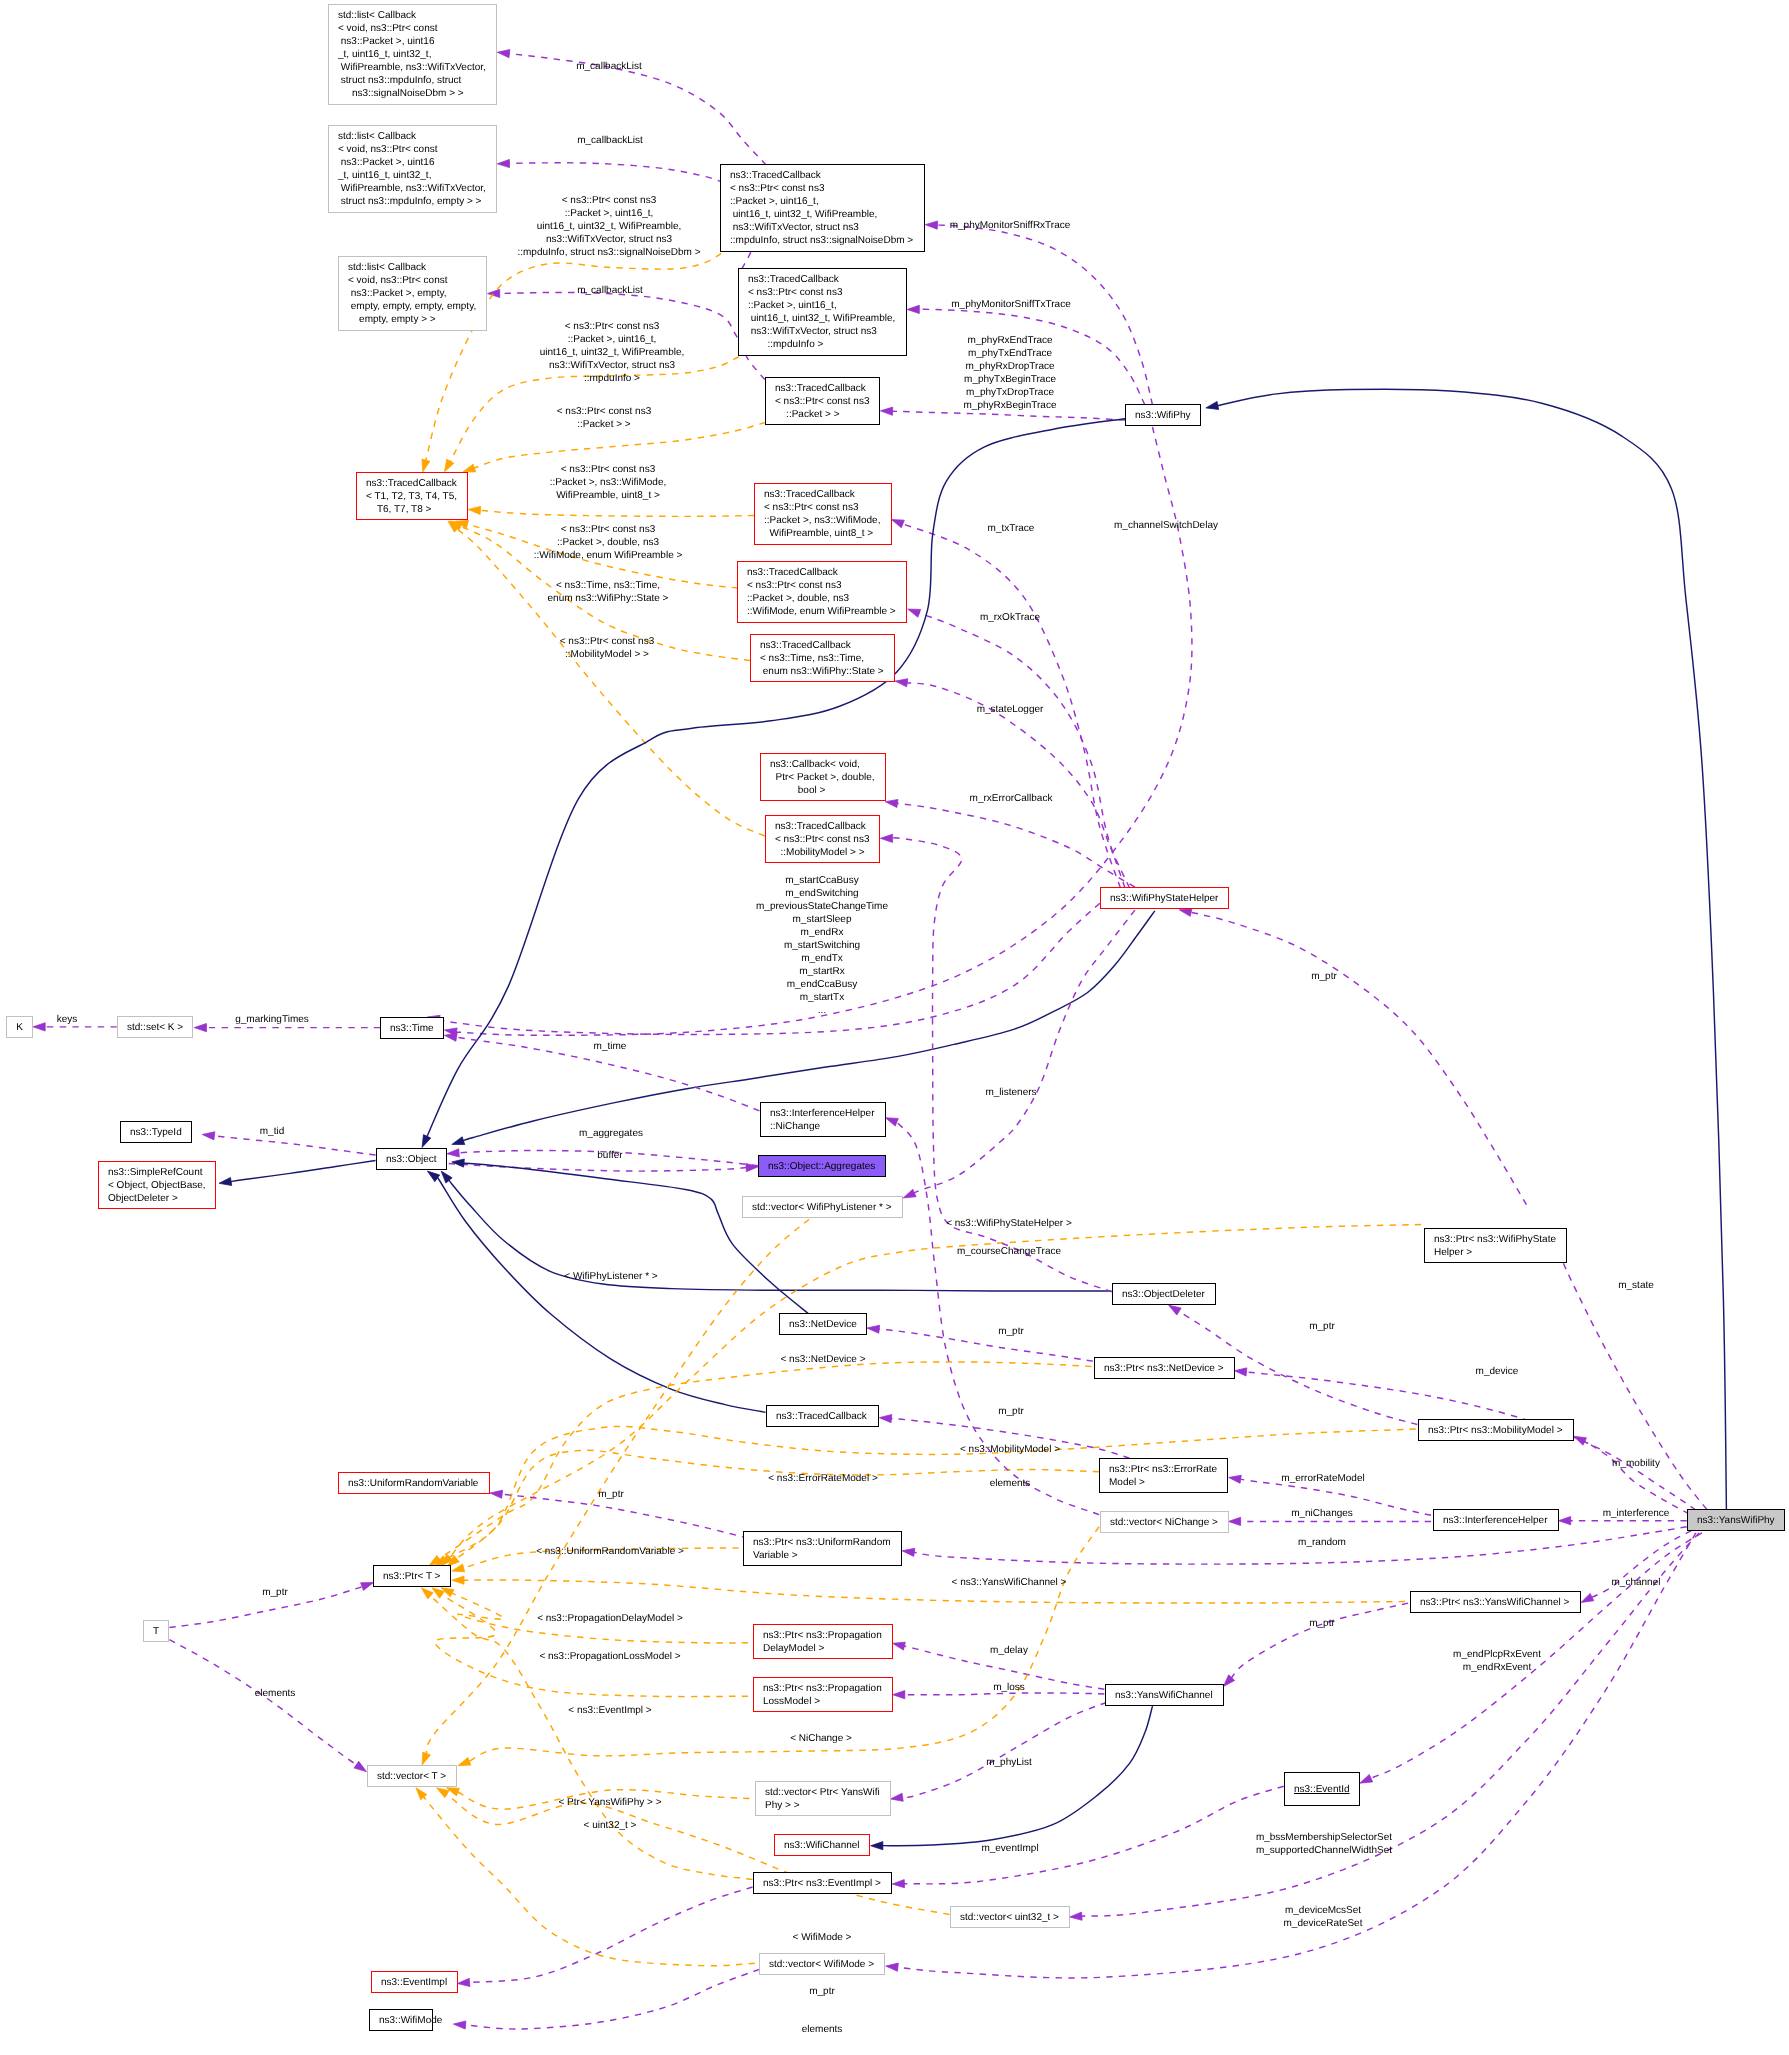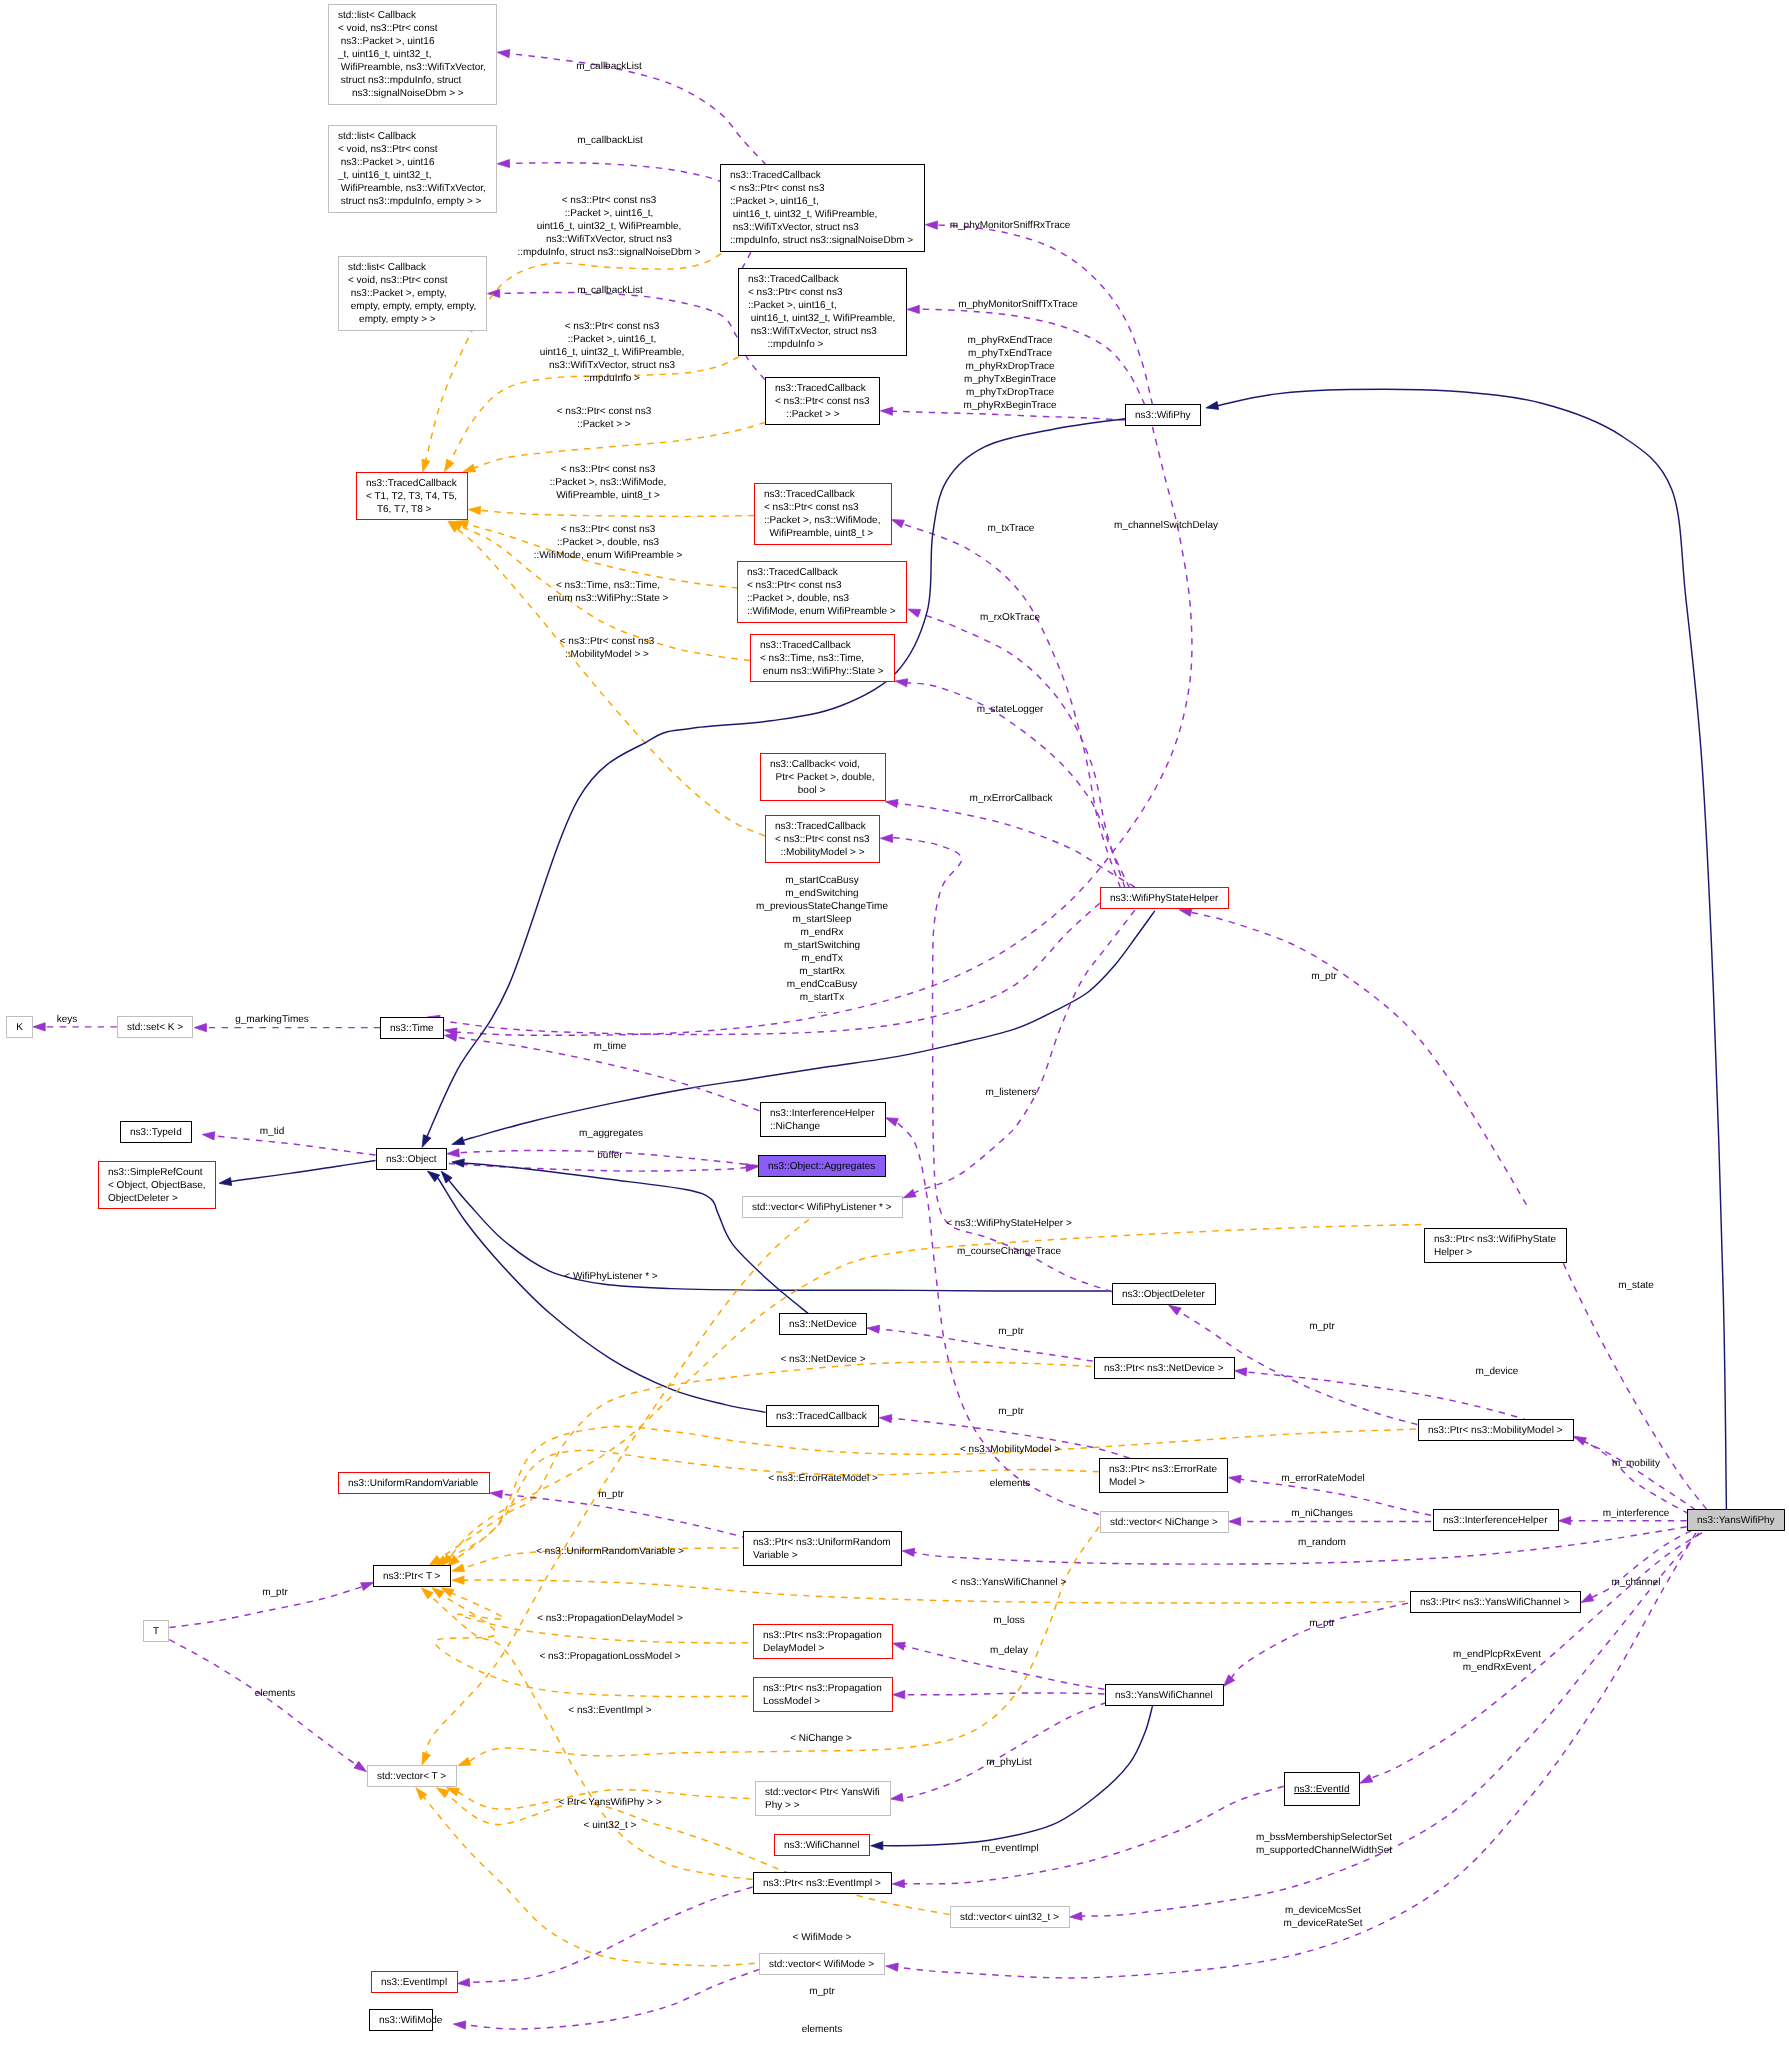--- a/index.html
+++ b/index.html
@@ -380,21 +380,21 @@
       <div class="edge-label" style="left: 610px; top: 140px;"><span class="el">m_callbackList</span></div>
       <div class="edge-label" style="left: 610px; top: 290px;"><span class="el">m_callbackList</span></div>
       <div class="edge-label" style="left: 609px; top: 226px;"><span class="el">&lt; ns3::Ptr&lt; const ns3</span><span class="el">::Packet &gt;, uint16_t,</span><span class="el">uint16_t, uint32_t, WifiPreamble,</span><span class="el">ns3::WifiTxVector, struct ns3</span><span class="el">::mpduInfo, struct ns3::signalNoiseDbm &gt;</span></div>
       <div class="edge-label" style="left: 612px; top: 352px;"><span class="el">&lt; ns3::Ptr&lt; const ns3</span><span class="el">::Packet &gt;, uint16_t,</span><span class="el">uint16_t, uint32_t, WifiPreamble,</span><span class="el">ns3::WifiTxVector, struct ns3</span><span class="el">::mpduInfo &gt;</span></div>
       <div class="edge-label" style="left: 604px; top: 418px;"><span class="el">&lt; ns3::Ptr&lt; const ns3</span><span class="el">::Packet &gt; &gt;</span></div>
       <div class="edge-label" style="left: 608px; top: 482px;"><span class="el">&lt; ns3::Ptr&lt; const ns3</span><span class="el">::Packet &gt;, ns3::WifiMode,</span><span class="el">WifiPreamble, uint8_t &gt;</span></div>
       <div class="edge-label" style="left: 608px; top: 542px;"><span class="el">&lt; ns3::Ptr&lt; const ns3</span><span class="el">::Packet &gt;, double, ns3</span><span class="el">::WifiMode, enum WifiPreamble &gt;</span></div>
       <div class="edge-label" style="left: 608px; top: 592px;"><span class="el">&lt; ns3::Time, ns3::Time,</span><span class="el">enum ns3::WifiPhy::State &gt;</span></div>
       <div class="edge-label" style="left: 607px; top: 648px;"><span class="el">&lt; ns3::Ptr&lt; const ns3</span><span class="el">::MobilityModel &gt; &gt;</span></div>
       <div class="edge-label" style="left: 1010px; top: 225px;"><span class="el">m_phyMonitorSniffRxTrace</span></div>
-      <div class="edge-label" style="left: 1011px; top: 304px; margin-left: 7px;"><span class="el">m_phyMonitorSniffTxTrace</span></div>
+      <div class="edge-label" style="left: 1011px; top: 304px;"><span class="el">m_phyMonitorSniffTxTrace</span></div>
       <div class="edge-label" style="left: 1010px; top: 373px;"><span class="el">m_phyRxEndTrace</span><span class="el">m_phyTxEndTrace</span><span class="el">m_phyRxDropTrace</span><span class="el">m_phyTxBeginTrace</span><span class="el">m_phyTxDropTrace</span><span class="el">m_phyRxBeginTrace</span></div>
       <div class="edge-label" style="left: 1011px; top: 528px;"><span class="el">m_txTrace</span></div>
       <div class="edge-label" style="left: 1010px; top: 617px;"><span class="el">m_rxOkTrace</span></div>
       <div class="edge-label" style="left: 1010px; top: 709px;"><span class="el">m_stateLogger</span></div>
       <div class="edge-label" style="left: 1011px; top: 798px;"><span class="el">m_rxErrorCallback</span></div>
       <div class="edge-label" style="left: 822px; top: 945px;"><span class="el">m_startCcaBusy</span><span class="el">m_endSwitching</span><span class="el">m_previousStateChangeTime</span><span class="el">m_startSleep</span><span class="el">m_endRx</span><span class="el">m_startSwitching</span><span class="el">m_endTx</span><span class="el">m_startRx</span><span class="el">m_endCcaBusy</span><span class="el">m_startTx</span><span class="el">...</span></div>
       <div class="edge-label" style="left: 1166px; top: 525px;"><span class="el">m_channelSwitchDelay</span></div>
       <div class="edge-label" style="left: 611px; top: 1133px;"><span class="el">m_aggregates</span></div>
       <div class="edge-label" style="left: 610px; top: 1155px;"><span class="el">buffer</span></div>
       <div class="edge-label" style="left: 272px; top: 1131px;"><span class="el">m_tid</span></div>
@@ -414,21 +414,21 @@
       <div class="edge-label" style="left: 1636px; top: 1285px;"><span class="el">m_state</span></div>
       <div class="edge-label" style="left: 1636px; top: 1463px;"><span class="el">m_mobility</span></div>
       <div class="edge-label" style="left: 1636px; top: 1513px;"><span class="el">m_interference</span></div>
       <div class="edge-label" style="left: 1636px; top: 1582px;"><span class="el">m_channel</span></div>
       <div class="edge-label" style="left: 1323px; top: 1478px;"><span class="el">m_errorRateModel</span></div>
       <div class="edge-label" style="left: 1322px; top: 1513px;"><span class="el">m_niChanges</span></div>
       <div class="edge-label" style="left: 1322px; top: 1542px;"><span class="el">m_random</span></div>
       <div class="edge-label" style="left: 1322px; top: 1623px;"><span class="el">m_ptr</span></div>
       <div class="edge-label" style="left: 1009px; top: 1582px;"><span class="el">&lt; ns3::YansWifiChannel &gt;</span></div>
       <div class="edge-label" style="left: 1009px; top: 1650px;"><span class="el">m_delay</span></div>
-      <div class="edge-label" style="left: 1009px; top: 1620px;"><span class="el">m_loss</span></div>
+      <div class="edge-label" style="left: 1009px; top: 1687px;"><span class="el">m_loss</span></div>
       <div class="edge-label" style="left: 610px; top: 1618px;"><span class="el">&lt; ns3::PropagationDelayModel &gt;</span></div>
       <div class="edge-label" style="left: 610px; top: 1656px;"><span class="el">&lt; ns3::PropagationLossModel &gt;</span></div>
       <div class="edge-label" style="left: 610px; top: 1551px;"><span class="el">&lt; ns3::UniformRandomVariable &gt;</span></div>
       <div class="edge-label" style="left: 1011px; top: 1411px;"><span class="el">m_ptr</span></div>
       <div class="edge-label" style="left: 611px; top: 1494px;"><span class="el">m_ptr</span></div>
       <div class="edge-label" style="left: 1009px; top: 1762px;"><span class="el">m_phyList</span></div>
       <div class="edge-label" style="left: 1010px; top: 1848px;"><span class="el">m_eventImpl</span></div>
       <div class="edge-label" style="left: 1497px; top: 1661px;"><span class="el">m_endPlcpRxEvent</span><span class="el">m_endRxEvent</span></div>
       <div class="edge-label" style="left: 1324px; top: 1844px;"><span class="el">m_bssMembershipSelectorSet</span><span class="el">m_supportedChannelWidthSet</span></div>
       <div class="edge-label" style="left: 1323px; top: 1917px;"><span class="el">m_deviceMcsSet</span><span class="el">m_deviceRateSet</span></div>

